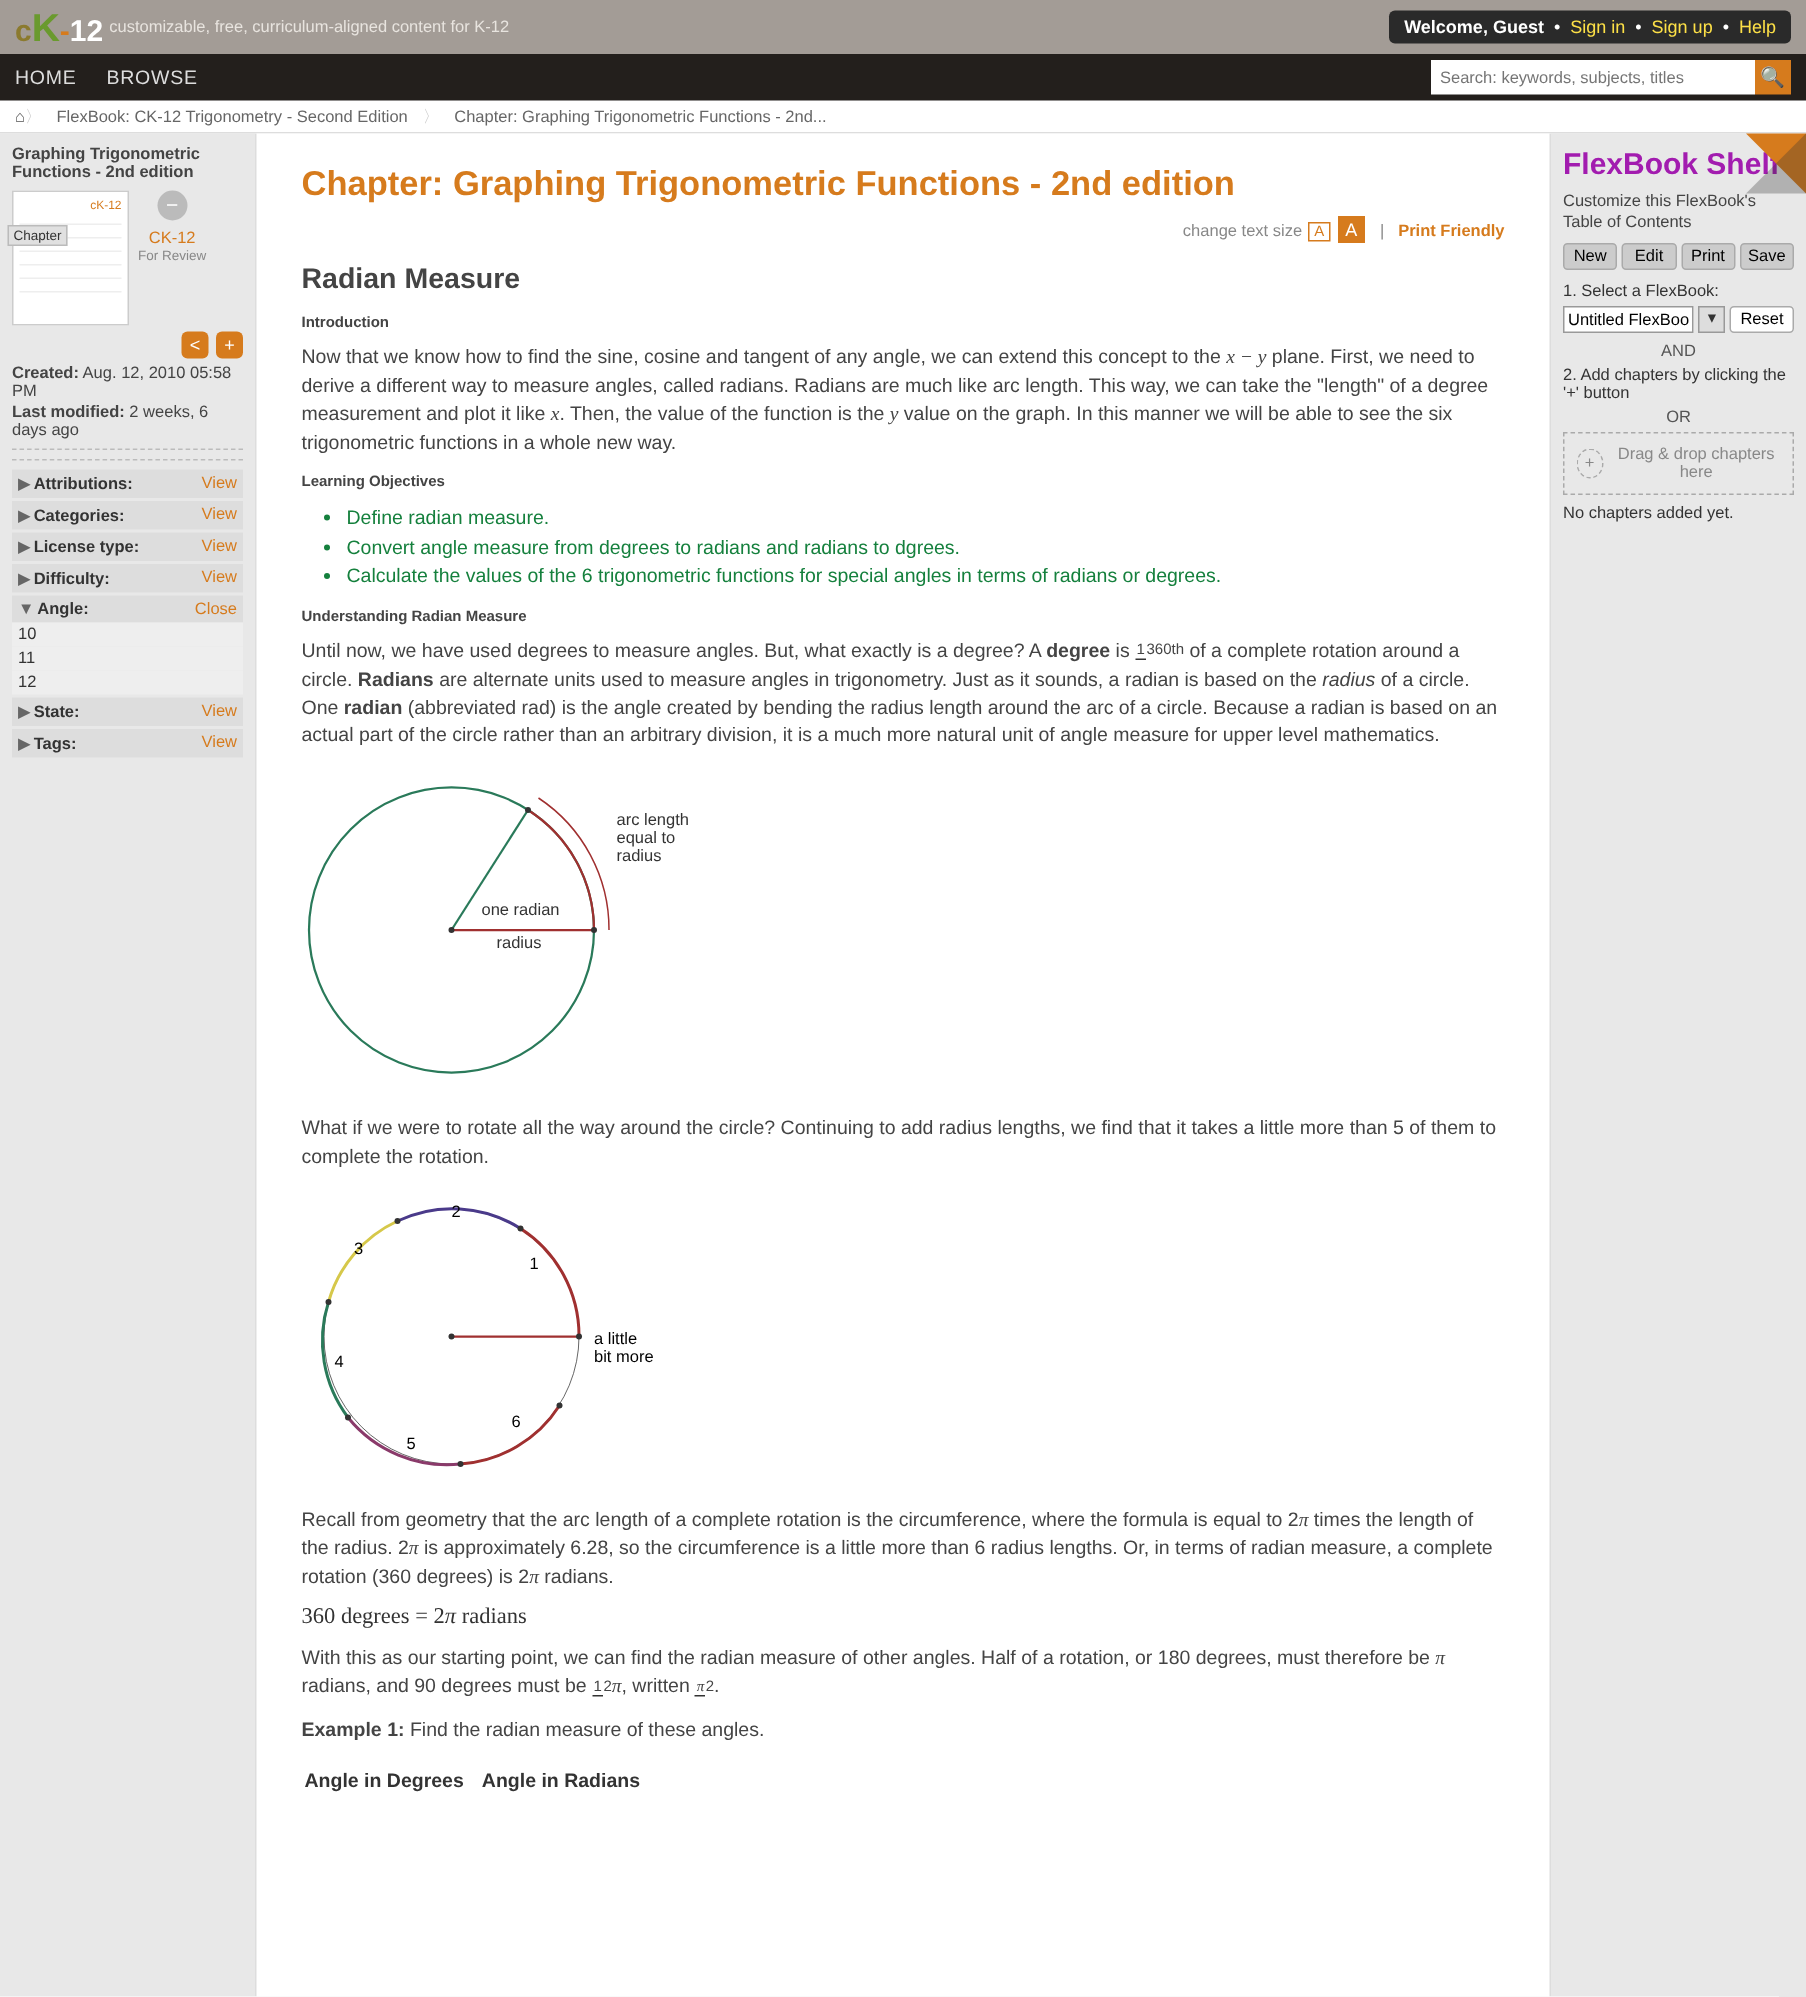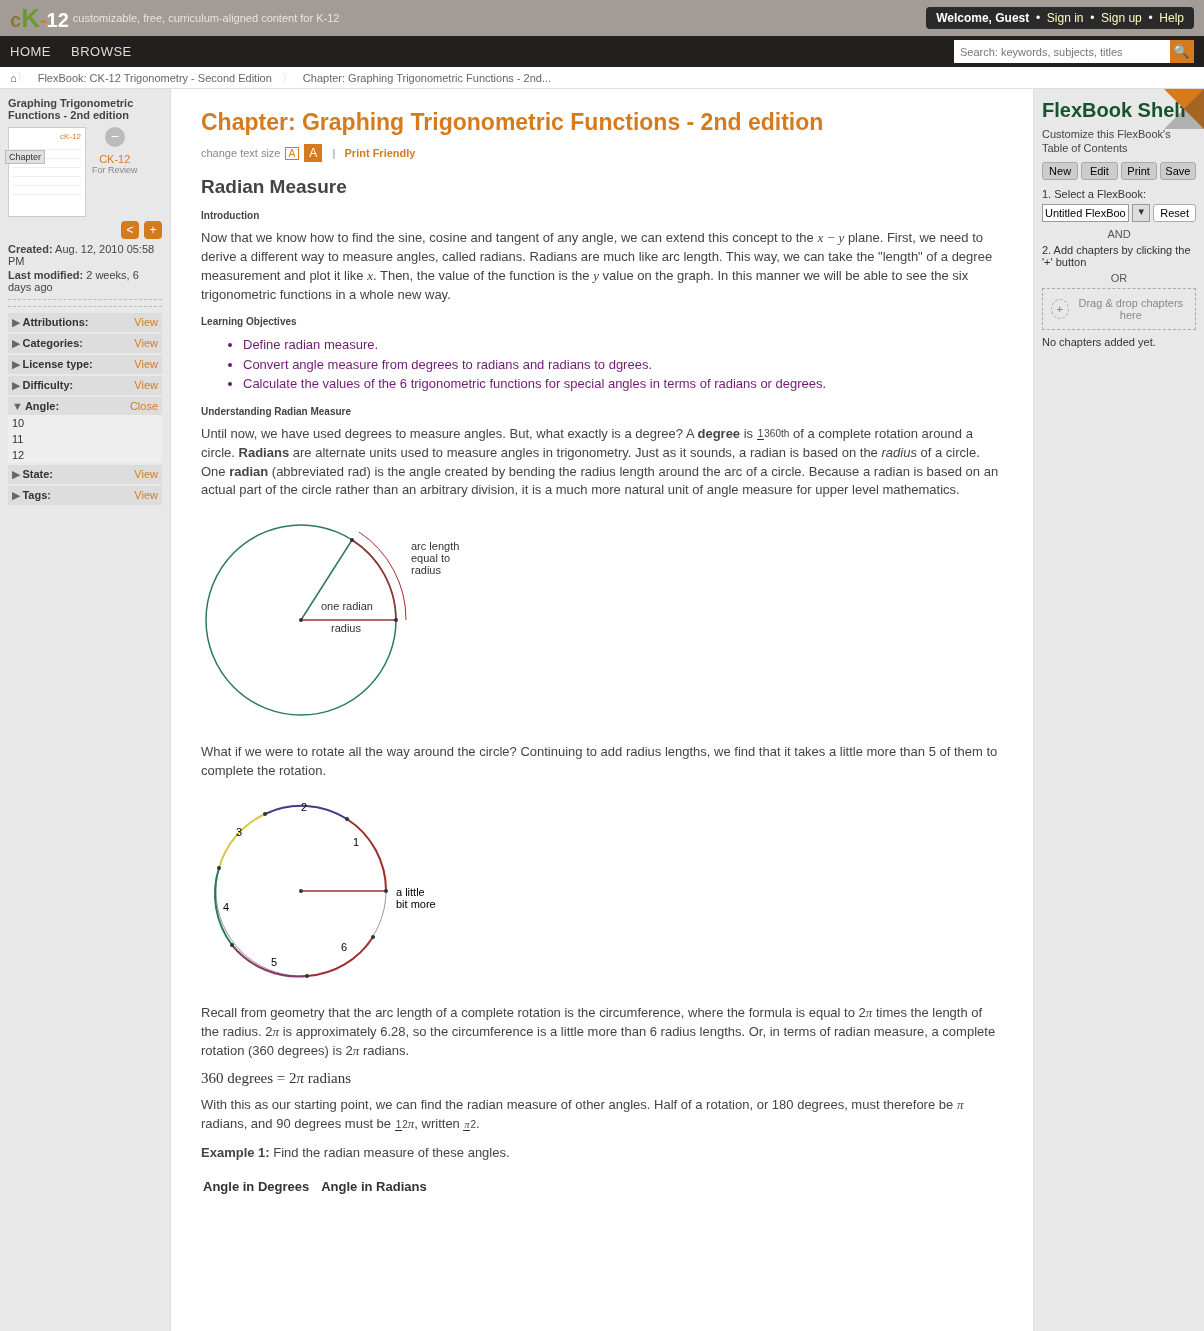--- a/index.html
+++ b/index.html
@@ -8,21 +8,21 @@
 
 
 .topbar { background: #a39c96; height: 36px; display: flex; align-items: center; padding: 0 10px; }
 .logo { font-size: 20px; font-weight: bold; }
 .logo .c { color: #8b7a2e; }
 .logo .k { color: #6a9a2e; font-size: 26px; }
 .logo .d { color: #d67b1d; }
 .logo .n { color: #fff; }
 .tagline { color: #e8e4df; font-size: 11px; margin-left: 4px; }
 .topright { margin-left: auto; background: #2a2a2a; padding: 4px 10px; border-radius: 4px; color: #fff; font-size: 12px; }
-.topright a { color: #fef9c3; }
+.topright a { color: #fde047; }
 
 
 .navbar { background: #231f1c; height: 31px; display: flex; align-items: center; padding: 0 10px; }
 .navbar a.nav { color: #ddd; font-size: 13px; margin-right: 20px; letter-spacing: 0.5px; }
 .navbar .search { margin-left: auto; display: flex; }
 .navbar .search input { width: 216px; height: 23px; padding: 2px 6px; border: none; font-size: 11px; }
 .navbar .search button { width: 24px; height: 23px; background: #d67b1d; border: none; color: #fff; cursor: pointer; }
 
 
 .breadcrumb { border-bottom: 1px solid #ddd; height: 22px; display: flex; align-items: center; padding: 0 10px; font-size: 11px; color: #666; }
@@ -48,38 +48,38 @@
 .left hr { border: none; border-top: 1px dashed #bbb; margin: 6px 0; }
 .desc { font-style: italic; color: #555; }
 .attr-row { display: flex; justify-content: space-between; background: #ddd; padding: 3px 4px; margin-top: 2px; cursor: pointer; }
 .attr-row .tri { color: #666; margin-right: 2px; }
 .attr-row.open { }
 .grade-list div { padding: 2px 4px; background: #eee; }
 
 
 .main { flex: 1; background: #fff; padding: 20px 30px; border-left: 1px solid #ddd; border-right: 1px solid #ddd; }
 .main h1 { color: #d67b1d; font-size: 23px; font-weight: bold; margin-bottom: 8px; }
-.textsize-row { text-align: left; font-size: 11px; color: #888; margin-bottom: 10px; }
+.textsize-row { text-align: right; font-size: 11px; color: #888; margin-bottom: 10px; }
 .textsize-row .box { display: inline-block; border: 1px solid #d67b1d; color: #d67b1d; padding: 0 3px; margin: 0 1px; font-size: 10px; }
 .textsize-row .box.big { background: #d67b1d; color: #fff; font-size: 12px; padding: 1px 4px; }
 .main h2 { color: #444; font-size: 19px; font-weight: bold; margin: 14px 0 10px; }
 .main h3 { color: #444; font-size: 10px; font-weight: bold; margin: 12px 0 8px; }
 .main p { color: #444; line-height: 1.45; margin-bottom: 10px; }
 .main ul { margin: 0 0 10px 30px; }
-.main ul li { color: #701a75; line-height: 1.5; margin-left: 12px; }
+.main ul li { color: #15803d; line-height: 1.5; }
 .mathvar { font-style: italic; font-family: Georgia, serif; }
 .frac { display: inline-block; vertical-align: middle; text-align: center; font-size: 10px; line-height: 1; }
 .frac .top { border-bottom: 1px solid #333; padding: 0 1px; }
 .equation { font-family: Georgia, serif; font-size: 15px; margin: 9px 0; }
 .figure { margin: 10px 0; }
 .th-table th { text-align: left; padding: 4px 10px 4px 0; font-size: 13px; }
 
 
 .right { width: 170px; background: #e8e8e8; padding: 10px 8px; font-size: 11px; position: relative; }
-.right h2 { color: #14532d; font-size: 20px; font-weight: bold; line-height: 1.1; margin-bottom: 6px; }
+.right h2 { color: #a21caf; font-size: 20px; font-weight: bold; line-height: 1.1; margin-bottom: 6px; }
 .page-curl { position: absolute; top: 0; right: 0; width: 0; height: 0; border-top: 40px solid #d67b1d; border-left: 40px solid transparent; }
 .page-curl::after { content: ''; position: absolute; top: -40px; right: 0; width: 0; height: 0; border-bottom: 40px solid #333; border-left: 40px solid transparent; opacity: 0.3; }
 .right p { color: #444; margin-bottom: 6px; line-height: 1.3; }
 .btn-row { display: flex; gap: 3px; margin-bottom: 8px; }
 .btn-row button { flex: 1; background: #ccc; border: 1px solid #aaa; border-radius: 3px; padding: 2px 0; font-size: 11px; cursor: pointer; }
 .step { color: #333; margin-bottom: 4px; }
 .select-row { display: flex; gap: 3px; margin-bottom: 6px; }
 .select-row input { flex: 1; border: 1px solid #999; padding: 2px; font-size: 11px; width: 80px; }
 .select-row .drop { width: 18px; background: #ddd; border: 1px solid #999; text-align: center; cursor: pointer; }
 .select-row button { background: #ffffff; border: 1px solid #aaa; border-radius: 3px; padding: 2px 6px; font-size: 11px; cursor: pointer; }

